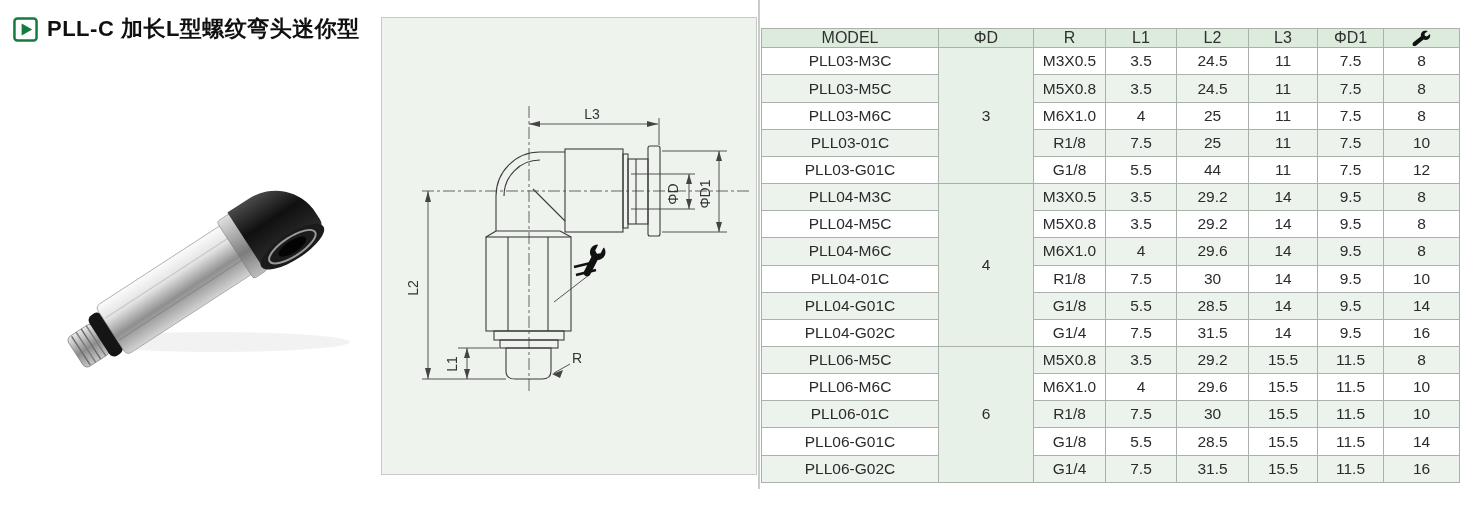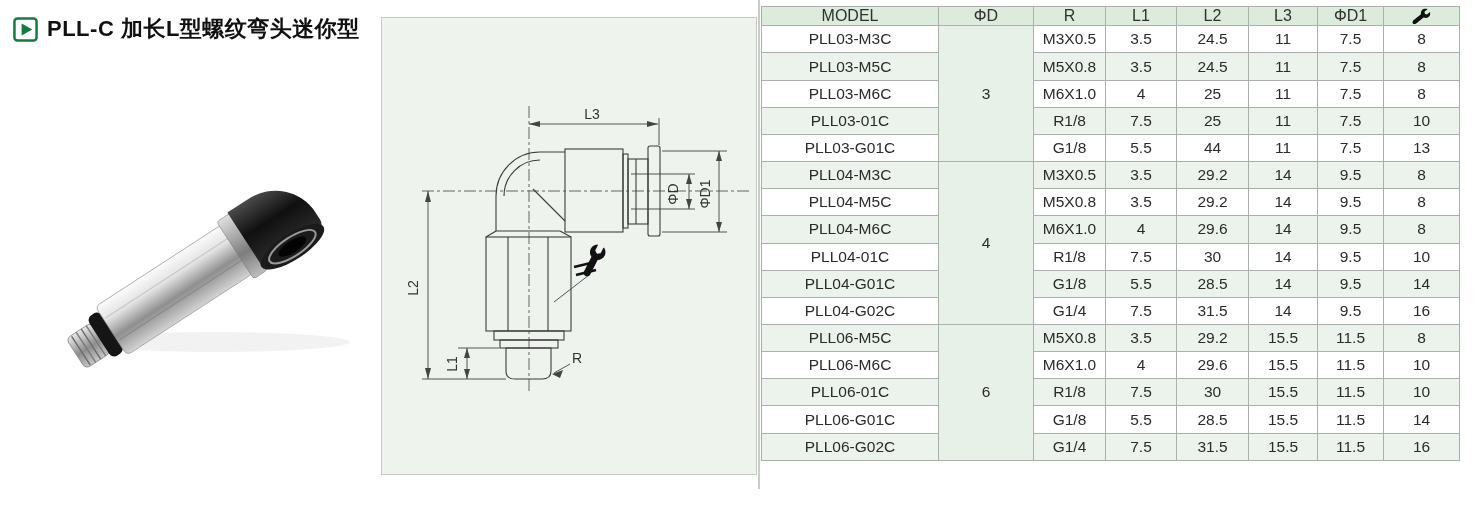--- a/index.html
+++ b/index.html
@@ -16,21 +16,21 @@
   
   .panel{
     position:absolute;left:381px;top:17px;width:374px;height:456px;
     background:#eef3ee;border:1px solid #c6cbc6;
   }
   .panel svg{display:block;}
   .dimtext{font-size:14px;fill:#333;font-family:"Liberation Sans",sans-serif;}
   
   .vdivider{position:absolute;left:758px;top:0;width:2px;height:489px;background:#c9cdc9;}
   
-  .tablewrap{position:absolute;left:761px;top:6px;}
+  .tablewrap{position:absolute;left:761px;top:28px;}
   table{
     border-collapse:collapse;table-layout:fixed;width:698px;height:455px;
     border:1px solid #98a098;
   }
   th,td{
     border:1px solid #aab0aa;text-align:center;vertical-align:middle;
     padding:0;font-size:15.5px;color:#2b2b2b;overflow:hidden;white-space:nowrap;
   }
   thead th{background:#dcebdc;font-weight:normal;font-size:16px;color:#303030;}
   tbody tr:nth-child(even) td{background:#ecf3ec;}
@@ -236,21 +236,21 @@
           <td>7.5</td>
           <td>10</td>
         </tr>
         <tr>
           <td>PLL03-G01C</td>
           <td>G1/8</td>
           <td>5.5</td>
           <td>44</td>
           <td>11</td>
           <td>7.5</td>
-          <td>13</td>
+          <td>12</td>
         </tr>
         <tr>
           <td>PLL04-M3C</td>
           <td rowspan="6" class="group-cell">4</td>
           <td>M3X0.5</td>
           <td>3.5</td>
           <td>29.2</td>
           <td>14</td>
           <td>9.5</td>
           <td>8</td>

